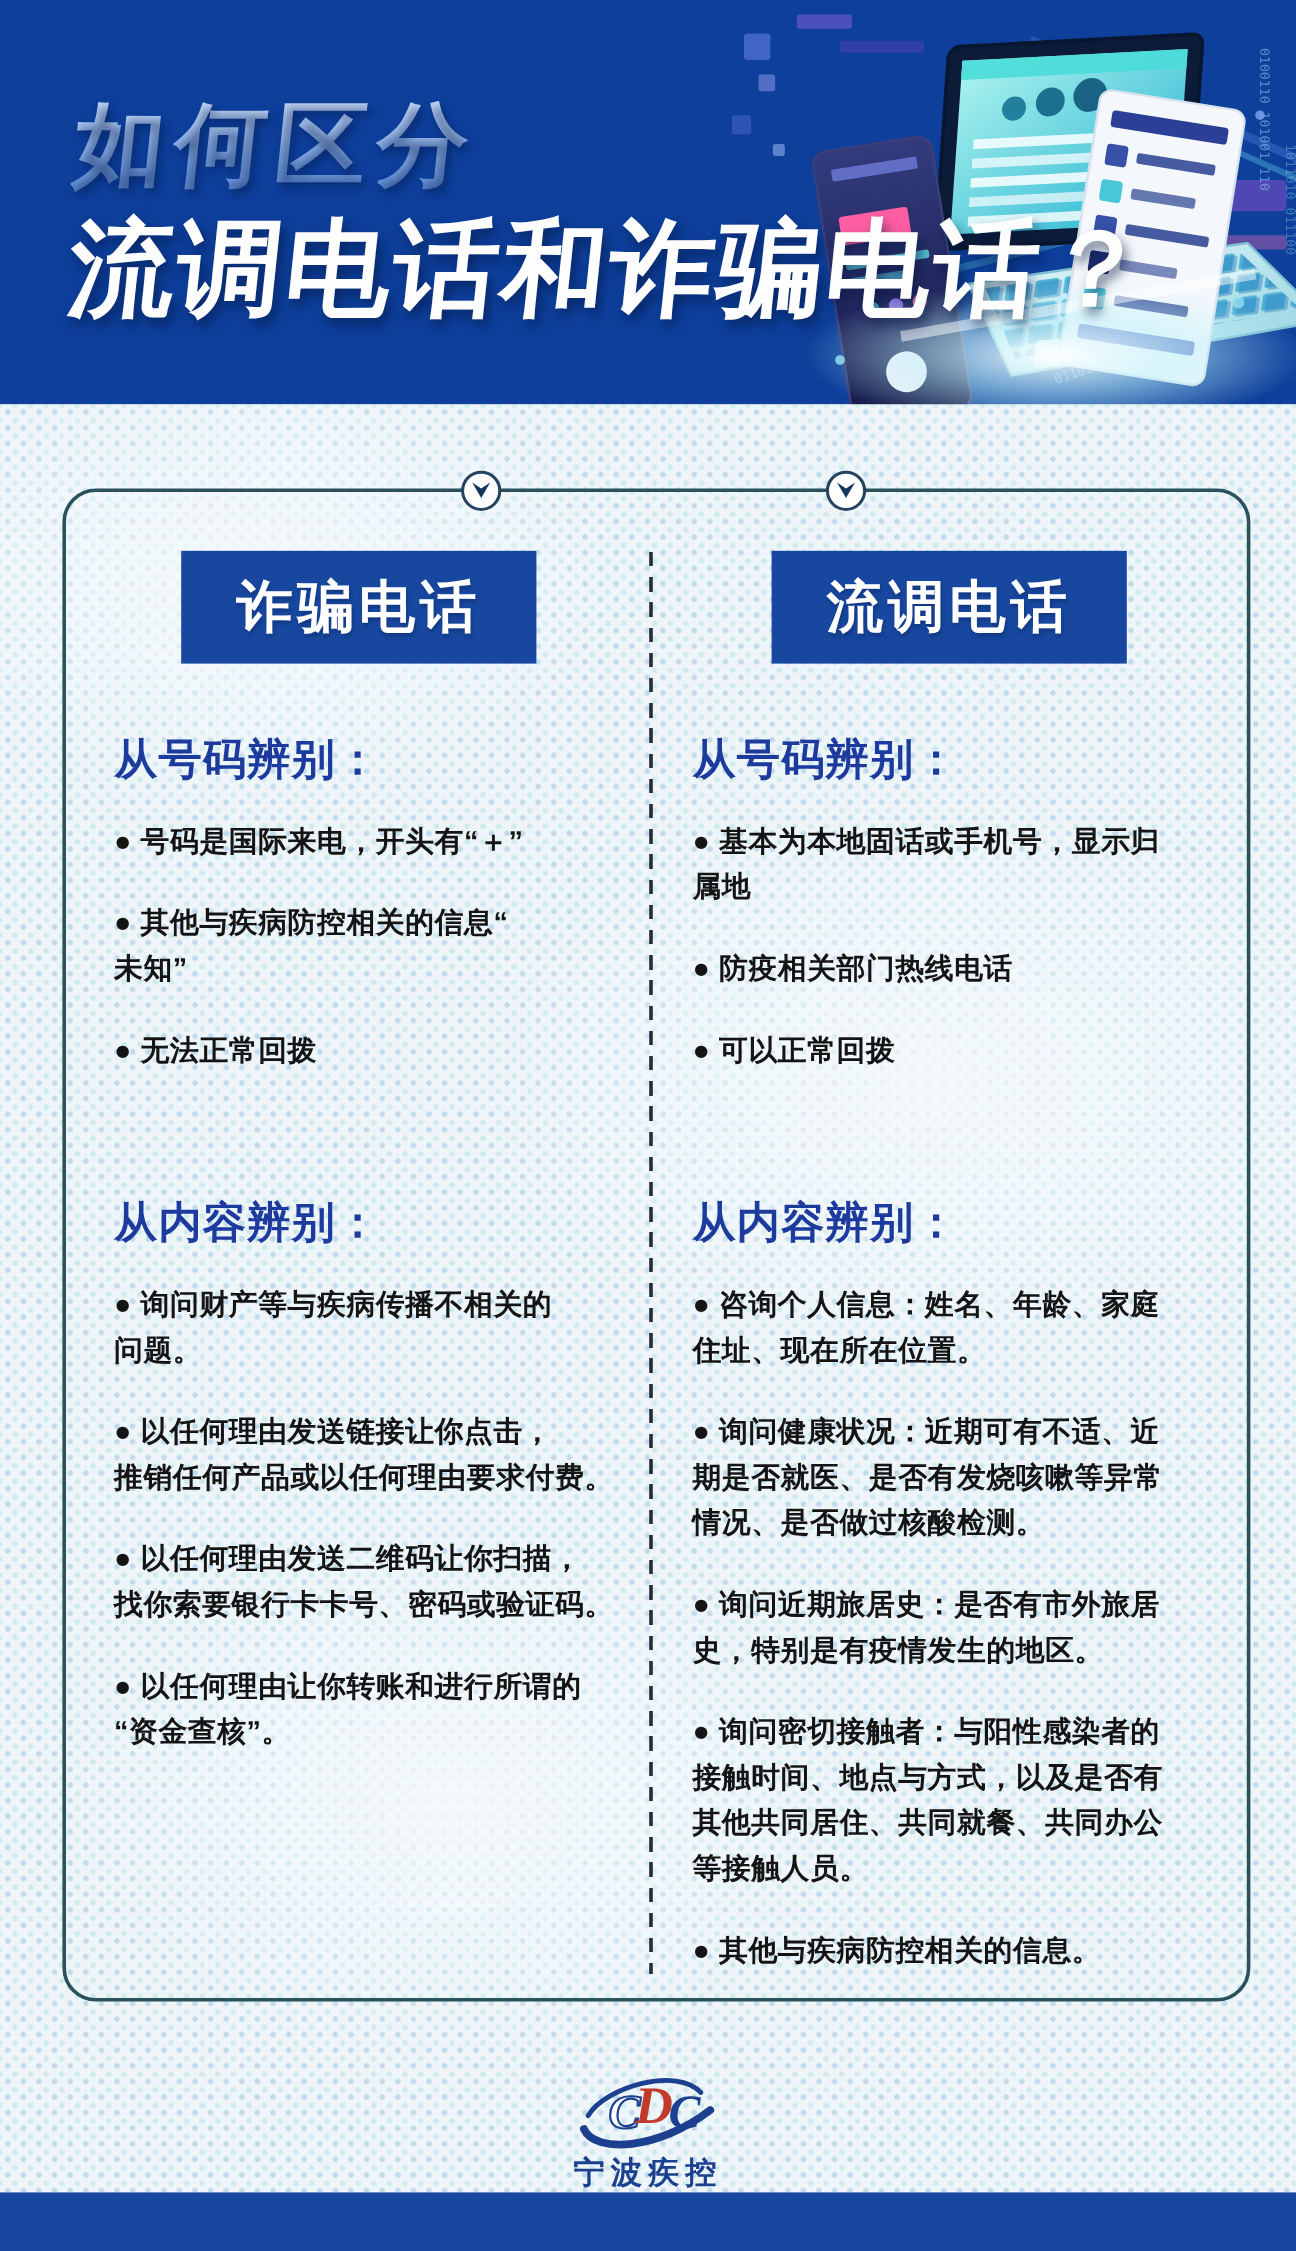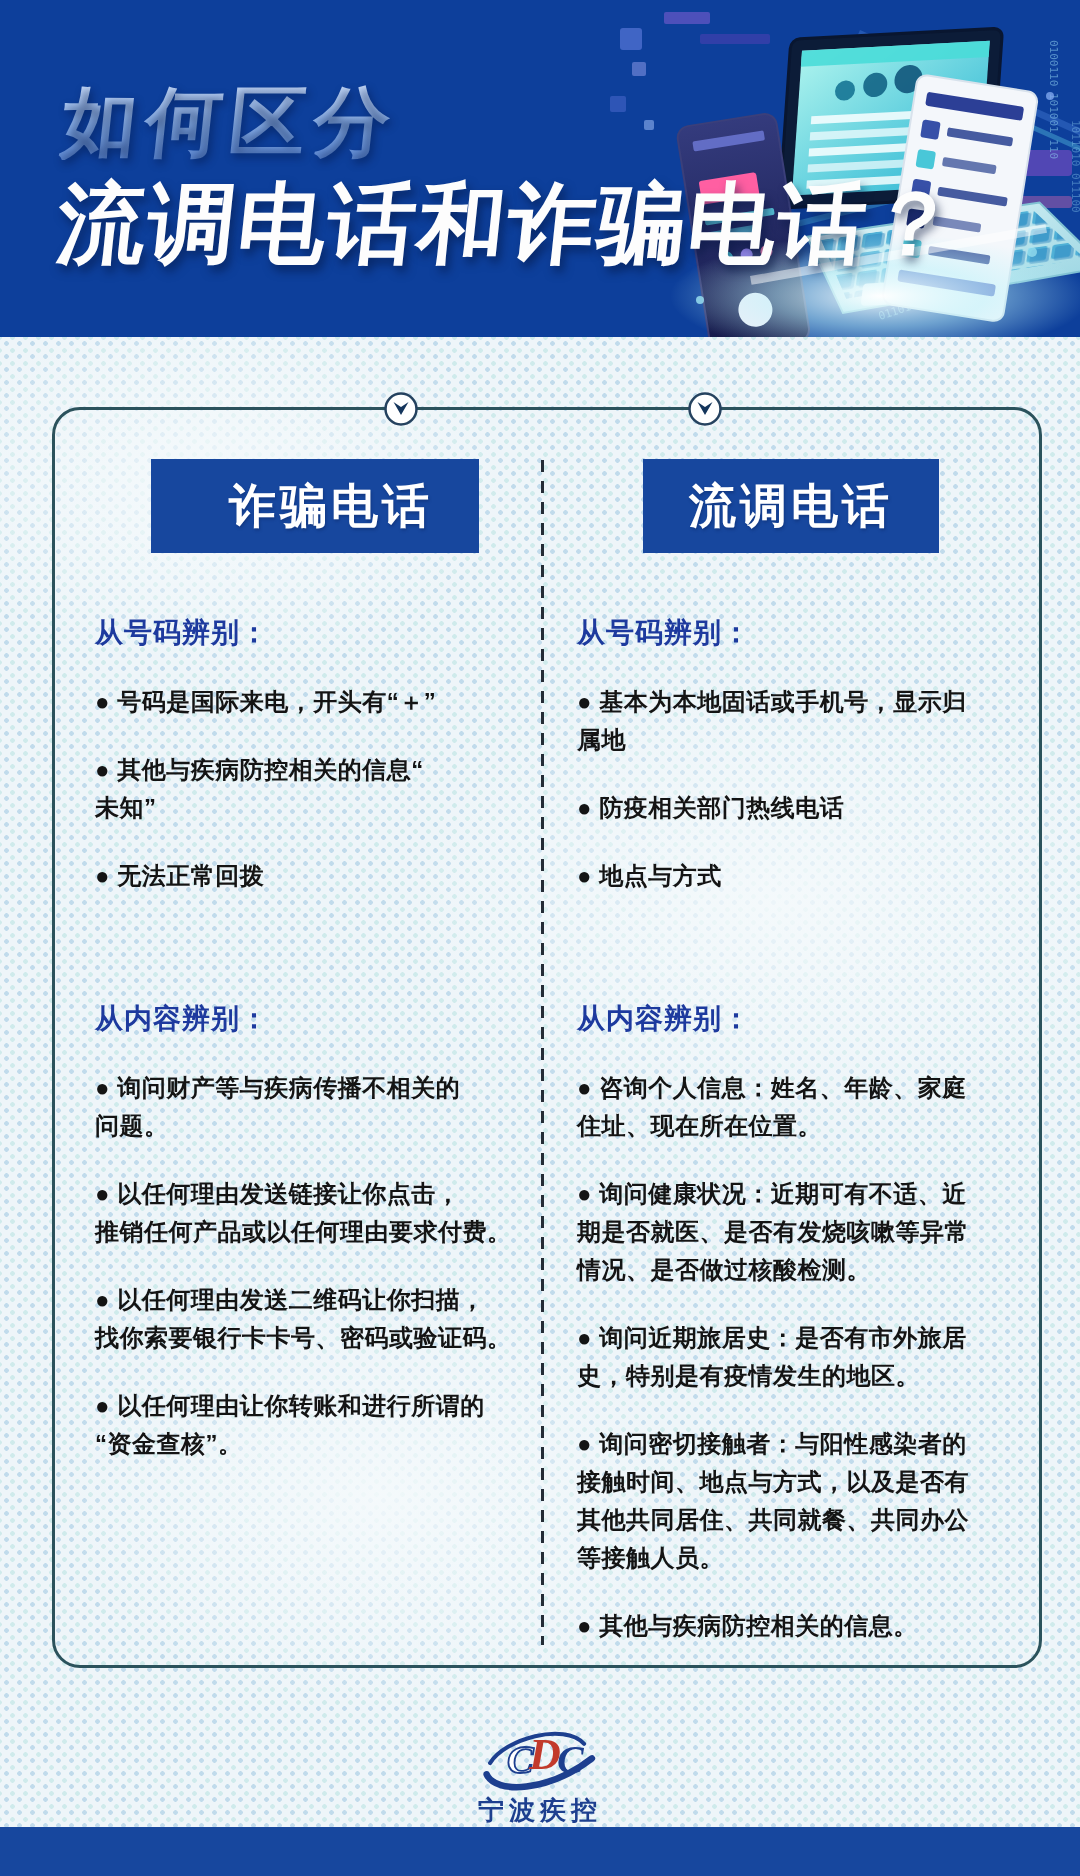--- a/index.html
+++ b/index.html
@@ -58,27 +58,27 @@
     position:absolute;left:486px;top:50px;width:3px;height:1185px;
     background:repeating-linear-gradient(180deg,#242c36 0 12px,transparent 12px 21px);
   }
   .col-title{
     position:absolute;top:49px;width:296px;height:94px;
     background:#17479e;color:#ffffff;
     display:flex;align-items:center;justify-content:center;
     font-size:47px;font-weight:800;letter-spacing:4px;
     text-shadow:1px 2px 3px rgba(10,30,80,.35);
   }
-  .box-left{left:96px;padding-left:32px;}
+  .box-left{left:96px;}
   .box-right{left:588px;text-align:right;}
   .col{position:absolute;top:205px;width:446px;}
   .col-left{left:40px;}
   .col-right{left:522px;}
   .sec-heading{
-    margin:0 0 32px 0;font-size:28px;line-height:36px;font-weight:800;
+    margin:0 0 32px 0;font-size:36px;line-height:36px;font-weight:800;
     color:#1d3a9e;letter-spacing:1px;
   }
   .item{
     margin:0 0 30px 0;font-size:24px;line-height:38px;font-weight:700;
     color:#141414;white-space:pre;letter-spacing:0.5px;
   }
   .section + .section{margin-top:106px;}
   
   .footer-logo{
     position:absolute;left:0;top:1390px;width:1080px;
@@ -247,21 +247,21 @@
 “资金查核”。</p>
         </div>
       </div>
 
       <div class="col col-right">
         <div class="section">
           <h3 class="sec-heading">从号码辨别：</h3>
           <p class="item">● 基本为本地固话或手机号，显示归
 属地</p>
           <p class="item">● 防疫相关部门热线电话</p>
-          <p class="item">● 地点与方式</p>
+          <p class="item">● 可以正常回拨</p>
         </div>
         <div class="section">
           <h3 class="sec-heading">从内容辨别：</h3>
           <p class="item">● 咨询个人信息：姓名、年龄、家庭
 住址、现在所在位置。</p>
           <p class="item">● 询问健康状况：近期可有不适、近
 期是否就医、是否有发烧咳嗽等异常
 情况、是否做过核酸检测。</p>
           <p class="item">● 询问近期旅居史：是否有市外旅居
 史，特别是有疫情发生的地区。</p>

